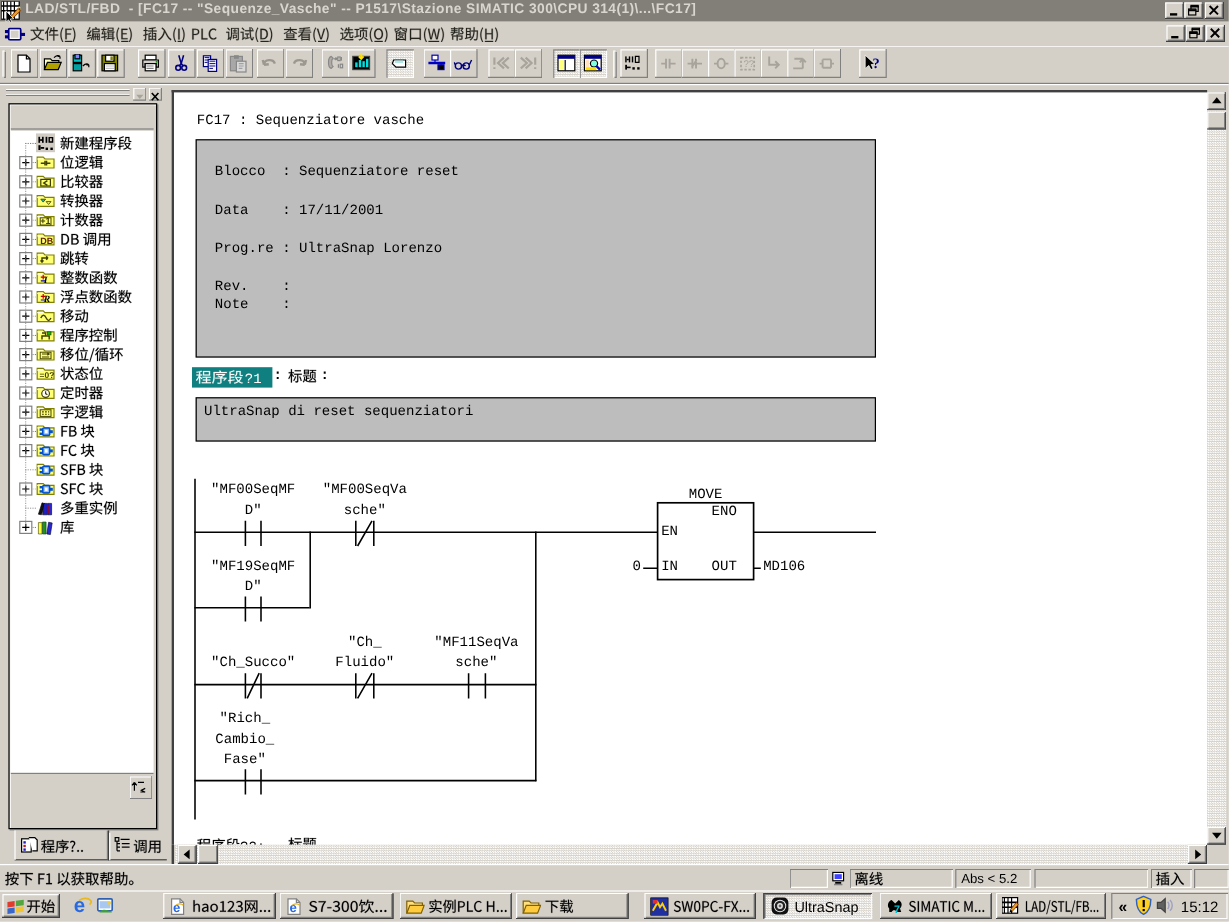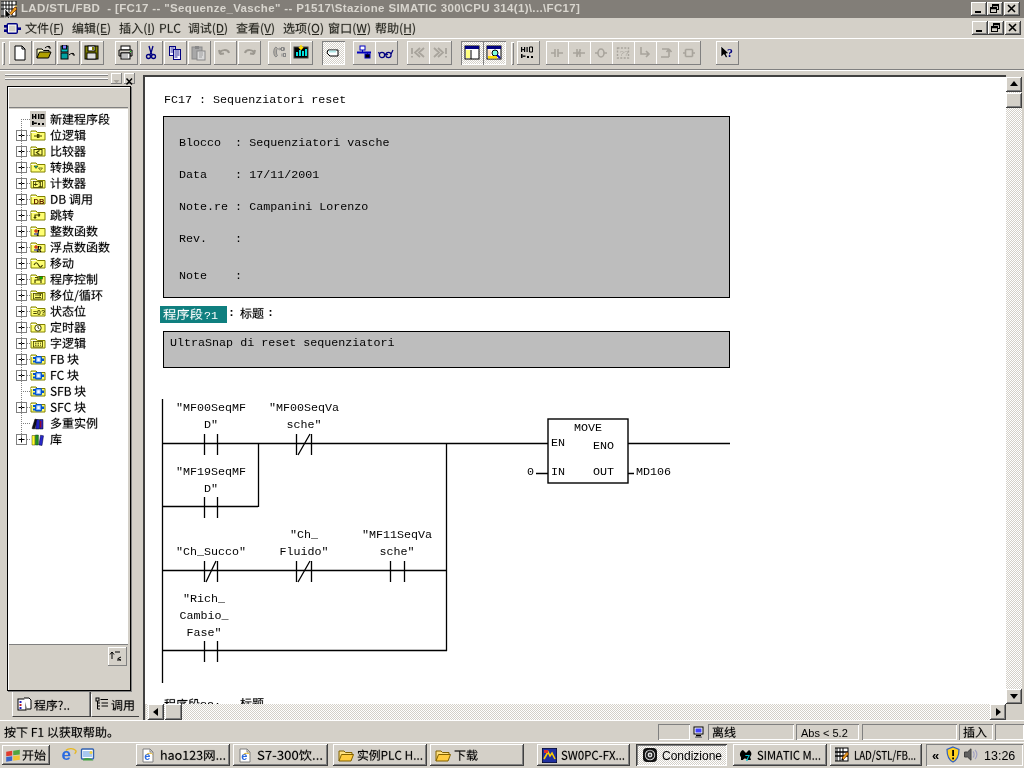--- a/index.html
+++ b/index.html
@@ -925,27 +925,27 @@
     <path d="M5.5 2.5 H13 M2.5 4 V12 M2.5 6 H5 M6.5 6 H13 M2.5 9 H5 M6.5 9 H13 M2.5 12 H5" stroke="#000" fill="none"></path>
   </svg>
 <svg class="ab clip2" style="left:111px;top:699px" width="24" height="13" viewBox="0 0 24.00 12.60">
     <g fill="#000" stroke="#000" stroke-width="0.22" transform="scale(0.7500,0.7500)">
       <use href="#g14" x="0.0"></use>
       <use href="#g44" x="16.0"></use>
     </g>
   </svg>
 <div class="ab" style="left:143px;top:75px;width:863px;height:629px;background:#fff;border-left:2px solid #404040;border-top:2px solid #404040"></div>
 <div class="ab" style="left:143px;top:704px;width:2px;height:16px;background:#404040"></div>
-<div class="ab mono" style="left:164px;top:91.5px">FC17 : Sequenziatori reset</div>
+<div class="ab mono" style="left:164px;top:91.5px">FC17 : Sequenziatore vasche</div>
 <div class="ab" style="left:163px;top:116px;width:567px;height:182px;background:#bdbdbd;border:1px solid #000"></div>
-<div class="ab mono" style="left:179px;top:134.5px">Blocco  : Sequenziatori vasche</div>
+<div class="ab mono" style="left:179px;top:134.5px">Blocco  : Sequenziatore reset</div>
 <div class="ab mono" style="left:179px;top:166.5px">Data    : 17/11/2001</div>
-<div class="ab mono" style="left:179px;top:198.5px">Note.re : Campanini Lorenzo</div>
+<div class="ab mono" style="left:179px;top:198.5px">Prog.re : UltraSnap Lorenzo</div>
 <div class="ab mono" style="left:179px;top:230.5px">Rev.    :</div>
-<div class="ab mono" style="left:179px;top:268px">Note    :</div>
+<div class="ab mono" style="left:179px;top:246px">Note    :</div>
 <div class="ab" style="left:160px;top:306px;width:67px;height:17px;background:#0f7f7f"></div>
 <svg class="ab " style="left:163px;top:308px" width="40" height="13" viewBox="0 0 40.00 12.60">
     <g fill="#fff" stroke="#fff" stroke-width="0.22" transform="scale(0.8333,0.7500)">
       <use href="#g31" x="0.0"></use>
       <use href="#g32" x="16.0"></use>
       <use href="#g33" x="32.0"></use>
     </g>
   </svg>
 <div class="ab mono" style="left:204px;top:308px;color:#fff">?1</div>
 <div class="ab mono" style="left:228px;top:305px;font-weight:bold">:</div>
@@ -986,23 +986,23 @@
 <div class="ab mono" style="left:211px;top:464px;transform:translateX(-50%)">"MF19SeqMF</div>
 <div class="ab mono" style="left:211px;top:481px;transform:translateX(-50%)">D"</div>
 <div class="ab mono" style="left:211px;top:544px;transform:translateX(-50%)">"Ch_Succo"</div>
 <div class="ab mono" style="left:304px;top:527px;transform:translateX(-50%)">"Ch_</div>
 <div class="ab mono" style="left:304px;top:544px;transform:translateX(-50%)">Fluido"</div>
 <div class="ab mono" style="left:397px;top:527px;transform:translateX(-50%)">"MF11SeqVa</div>
 <div class="ab mono" style="left:397px;top:544px;transform:translateX(-50%)">sche"</div>
 <div class="ab mono" style="left:204px;top:591px;transform:translateX(-50%)">"Rich_</div>
 <div class="ab mono" style="left:204px;top:608px;transform:translateX(-50%)">Cambio_</div>
 <div class="ab mono" style="left:204px;top:625px;transform:translateX(-50%)">Fase"</div>
-<div class="ab mono" style="left:588px;top:420px;transform:translateX(-50%)">MOVE</div>
+<div class="ab mono" style="left:588px;top:404px;transform:translateX(-50%)">MOVE</div>
 <div class="ab mono" style="left:551px;top:435px">EN</div>
-<div class="ab mono" style="left:593px;top:438px">ENO</div>
+<div class="ab mono" style="left:593px;top:418px">ENO</div>
 <div class="ab mono" style="left:551px;top:464px">IN</div>
 <div class="ab mono" style="left:593px;top:464px">OUT</div>
 <div class="ab mono" style="left:527px;top:464px">0</div>
 <div class="ab mono" style="left:636px;top:464px">MD106</div>
 <div class="ab" style="left:160px;top:698px;width:300px;height:6px;overflow:hidden">
     <svg class="ab" style="left:4px;top:0px" width="36" height="13" viewBox="0 0 36.00 12.60">
       <g fill="#000" stroke="#000" stroke-width="0.22" transform="scale(0.7500,0.7500)">
         <use href="#g31" x="0.0"></use>
         <use href="#g32" x="16.0"></use>
         <use href="#g33" x="32.0"></use>
@@ -1190,21 +1190,21 @@
       <use href="#g70" x="85.2"></use>
     </g>
   </svg>
 <div class="ab" style="left:636px;top:744px;width:91px;height:22px;box-shadow:inset 1px 1px 0 #404040,inset -1px -1px 0 #fff,inset 2px 2px 0 #808080;background:repeating-conic-gradient(#ffffff 0% 25%,#d4d0c8 0% 50%);background-size:2px 2px;"></div>
 <svg class="ab" style="left:642px;top:747px" width="16" height="16">
     <rect x="1" y="1" width="14" height="14" rx="4" fill="#111"></rect>
     <circle cx="8" cy="8" r="5.2" fill="#e8e8e8"></circle>
     <circle cx="8" cy="8" r="3.4" fill="none" stroke="#222" stroke-width="2"></circle>
     <circle cx="8" cy="8" r="1.2" fill="#666"></circle>
   </svg>
-<div class="ab" style="left:662px;top:749px;font-size:12px;color:#000">Condizione</div>
+<div class="ab" style="left:662px;top:749px;font-size:12px;color:#000">UltraSnap</div>
 <div class="ab" style="left:733px;top:744px;width:94px;height:22px;box-shadow:inset -1px -1px 0 #404040,inset 1px 1px 0 #fff,inset -2px -2px 0 #808080;background:#d4d0c8;"></div>
 <svg class="ab" style="left:738px;top:747px" width="16" height="16">
     <path d="M3 10 C1 8 2 4 5 3 L8 6 L11 3 C14 5 14 8 12 10 L13 13 L10 13 C8 11 6 11 5 13 L3 13 Z" fill="#000"></path>
     <text x="7" y="14" font-size="9" font-weight="bold" fill="#00c0d0" font-family="Liberation Sans">7</text>
   </svg>
 <svg class="ab " style="left:757px;top:749px" width="64" height="13" viewBox="0 0 64.00 12.60">
     <g fill="#000" stroke="#000" stroke-width="0.22" transform="scale(0.7006,0.7500)">
       <use href="#g63" x="0.0"></use>
       <use href="#g10" x="9.5"></use>
       <use href="#g96" x="14.2"></use>
@@ -1247,12 +1247,12 @@
 <div class="ab" style="left:932px;top:748px;font-size:13px;font-weight:bold;color:#000">«</div>
 <svg class="ab" style="left:945px;top:746px" width="16" height="17" viewBox="0 0 16 17">
     <path d="M8 1 L14 3.5 C14 10 12 14 8 16 C4 14 2 10 2 3.5 Z" fill="#ffd020" stroke="#3060c0" stroke-width="1.2"></path>
     <rect x="7.2" y="4" width="1.8" height="6" fill="#000"></rect>
     <rect x="7.2" y="11.5" width="1.8" height="1.8" fill="#000"></rect>
   </svg>
 <svg class="ab" style="left:963px;top:747px" width="16" height="15" viewBox="0 0 16 15">
     <path d="M1.5 5 H4.5 L8 1.8 V13.2 L4.5 10 H1.5 Z" fill="#606060" stroke="#404040"></path>
     <path d="M10 4.5 C11.5 6 11.5 9 10 10.5 M12 3 C14.5 5.5 14.5 9.5 12 12" stroke="#a0a0c0" fill="none" stroke-width="1.2"></path>
   </svg>
-<div class="ab" style="left:984px;top:749px;font-size:12.5px;color:#000">13:26</div>
+<div class="ab" style="left:984px;top:749px;font-size:12.5px;color:#000">15:12</div>
 </body></html>

